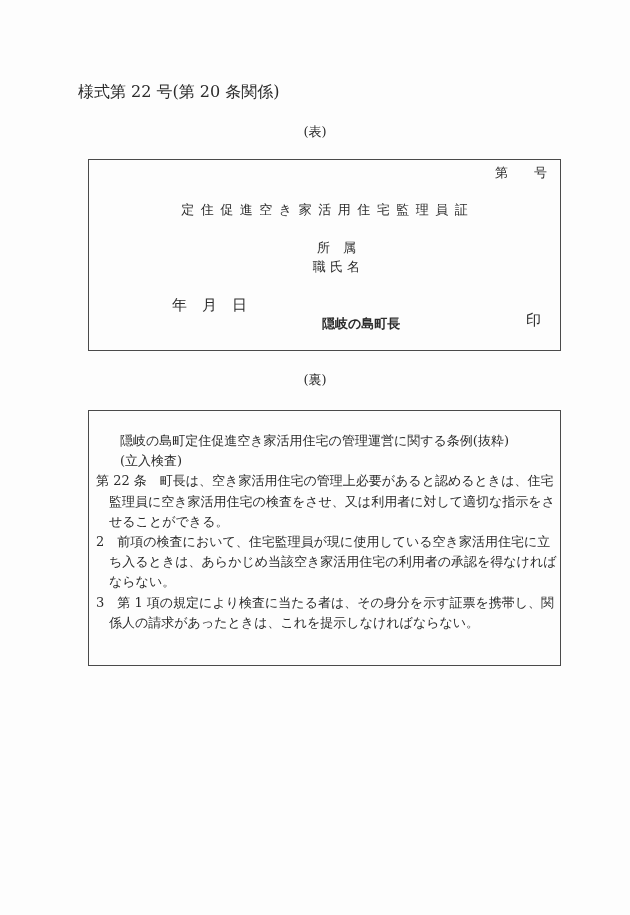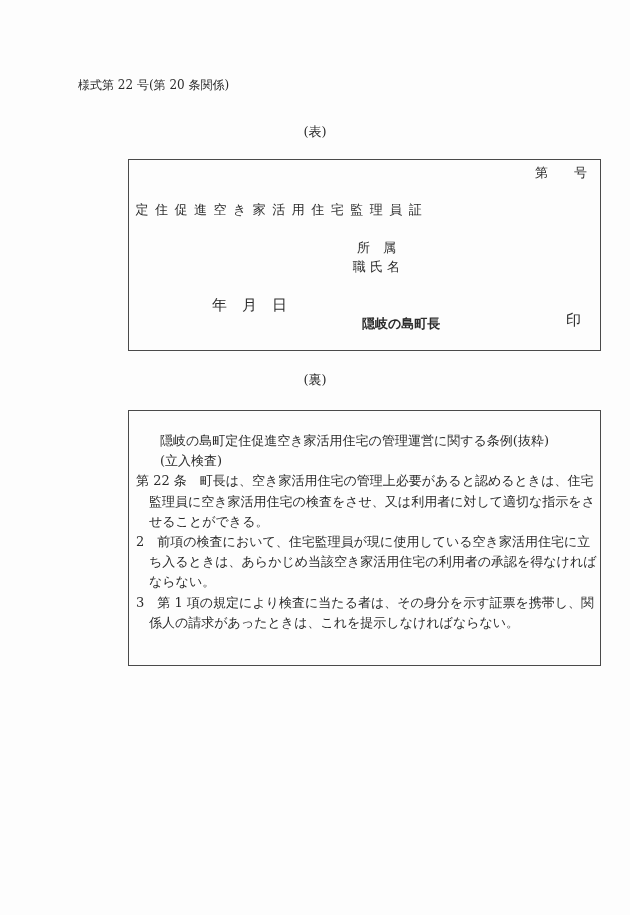--- a/index.html
+++ b/index.html
@@ -12,22 +12,22 @@
     width: 630px;
     height: 915px;
     background: #fdfdfd;
     font-family: "DejaVu Serif", "Liberation Serif", serif;
     color: #2b2b2b;
     overflow: hidden;
   }
   .form-no {
     position: absolute;
     left: 78px;
-    top: 77px;
-    font-size: 12px;
+    top: 84px;
+    font-size: 16px;
     line-height: 16px;
     white-space: pre;
   }
   .side-label {
     position: absolute;
     left: 0;
     width: 100%;
     text-align: center;
     font-size: 13px;
     line-height: 16px;
@@ -35,21 +35,20 @@
   .side-label.front { top: 124px; }
   .side-label.back  { top: 372px; }
 
   .card {
     position: absolute;
     left: 88px;
     width: 473px;
     border: 1px solid #4a4a4a;
     box-sizing: border-box;
     background: #fdfdfd;
-    margin-left: 40px;
   }
   .card.front-card {
     top: 159px;
     height: 192px;
   }
   .card.back-card {
     top: 410px;
     height: 256px;
   }
 
@@ -59,21 +58,21 @@
     top: 4px;
     right: 13px;
     font-size: 13px;
     white-space: pre;
   }
   .cert-title {
     position: absolute;
     top: 41px;
     left: 0;
     width: 100%;
-    text-align: left;
+    text-align: center;
     font-size: 13px;
     letter-spacing: 6.5px;
     text-indent: 6.5px;
     white-space: pre;
   }
   .center-line {
     position: absolute;
     left: 12px;
     width: 100%;
     text-align: center;

